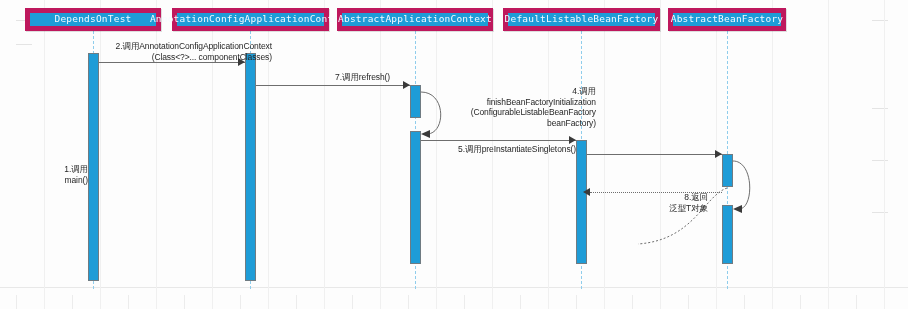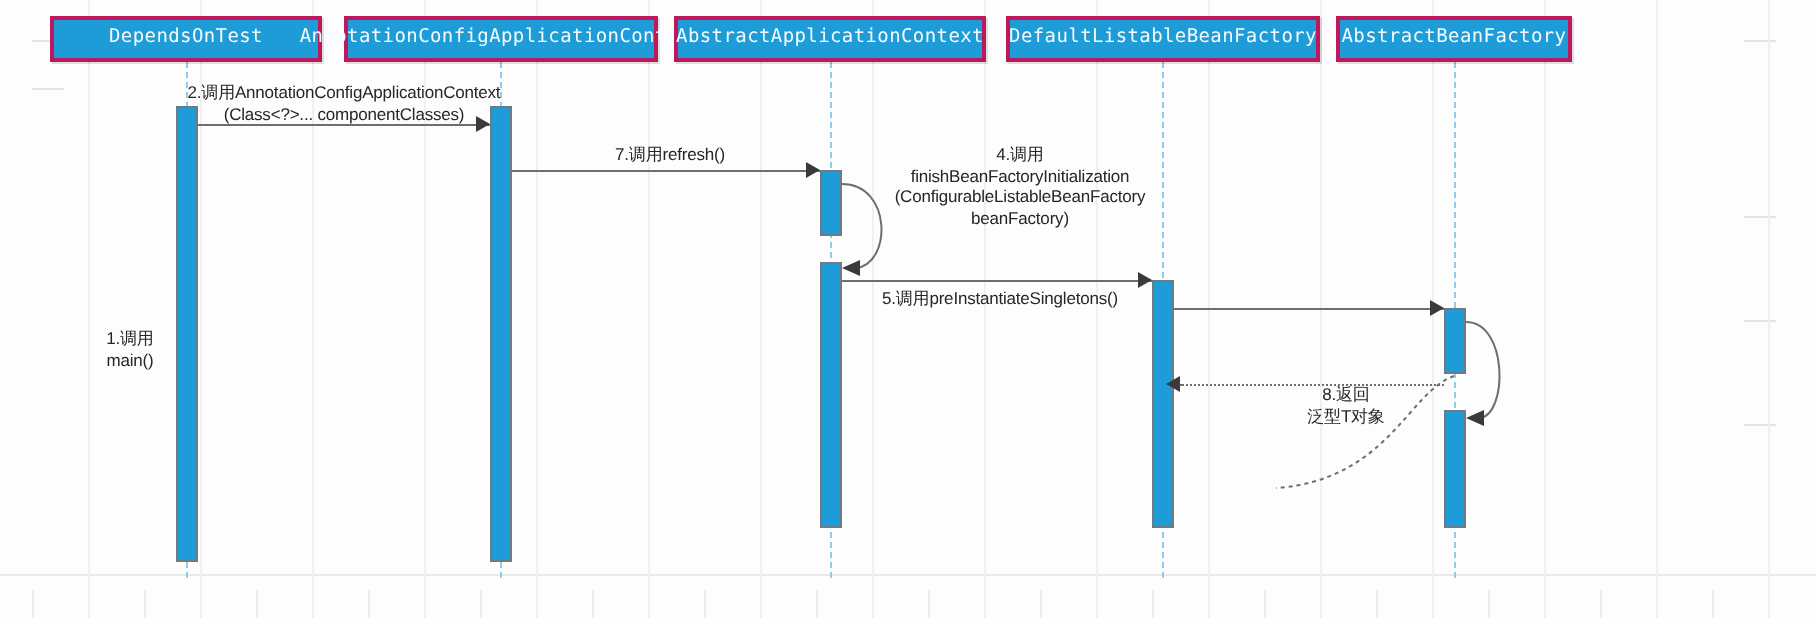--- a/index.html
+++ b/index.html
@@ -49,21 +49,21 @@
     width: 16px;
     height: 1px;
     background: #e4e4e4;
   }
 
   
   .participant {
     position: absolute;
     box-sizing: border-box;
     background: #1e9cd7;
-    border: 2px solid #be185d;
+    border: 5px solid #be185d;
     color: #f4fbff;
     font-family: "DejaVu Sans Mono", monospace;
     font-size: 9.5px;
     letter-spacing: 0.2px;
     display: flex;
     align-items: center;
     justify-content: center;
     text-align: center;
     line-height: 1.1;
     white-space: nowrap;
@@ -103,21 +103,21 @@
   }
   .arrow-r { border-left: 7px solid #3a3a3a; }
   .arrow-l { border-right: 7px solid #3a3a3a; }
 
   .msg-label {
     position: absolute;
     font-family: "Liberation Sans", sans-serif;
     font-size: 8.5px;
     color: #262626;
     line-height: 1.25;
-    text-align: center;
+    text-align: right;
     white-space: pre-line;
     letter-spacing: -0.1px;
   }
 
   .self-arc {
     position: absolute;
     pointer-events: none;
   }
 </style>
 </head>
@@ -198,21 +198,21 @@
 (Class&lt;?&gt;... componentClasses)</div>
 
   <div class="msg-line" style="left:256px; top:85px; width:154px"></div>
   <div class="arrow-r" style="left:403px; top:81px"></div>
   <div class="msg-label" style="left:280px; top:72px; width:110px;">7.调用refresh()</div>
 
   <svg class="self-arc" width="44" height="60" style="left:420px; top:88px">
     <path d="M 1 4 C 26 4 26 44 8 46" stroke="#6e6e6e" stroke-width="1" fill="none"></path>
     <polygon points="10,42 1,46 10,50" fill="#3a3a3a"></polygon>
   </svg>
-  <div class="msg-label" style="left:424px; top:72px; width:172px;">4.调用
+  <div class="msg-label" style="left:424px; top:86px; width:172px;">4.调用
 finishBeanFactoryInitialization
 (ConfigurableListableBeanFactory
 beanFactory)</div>
 
   <div class="msg-line" style="left:421px; top:140px; width:155px"></div>
   <div class="arrow-r" style="left:569px; top:136px"></div>
   <div class="msg-label" style="left:424px; top:144px; width:152px;">5.调用preInstantiateSingletons()</div>
 
   <div class="msg-line" style="left:587px; top:154px; width:135px"></div>
   <div class="arrow-r" style="left:715px; top:150px"></div>

